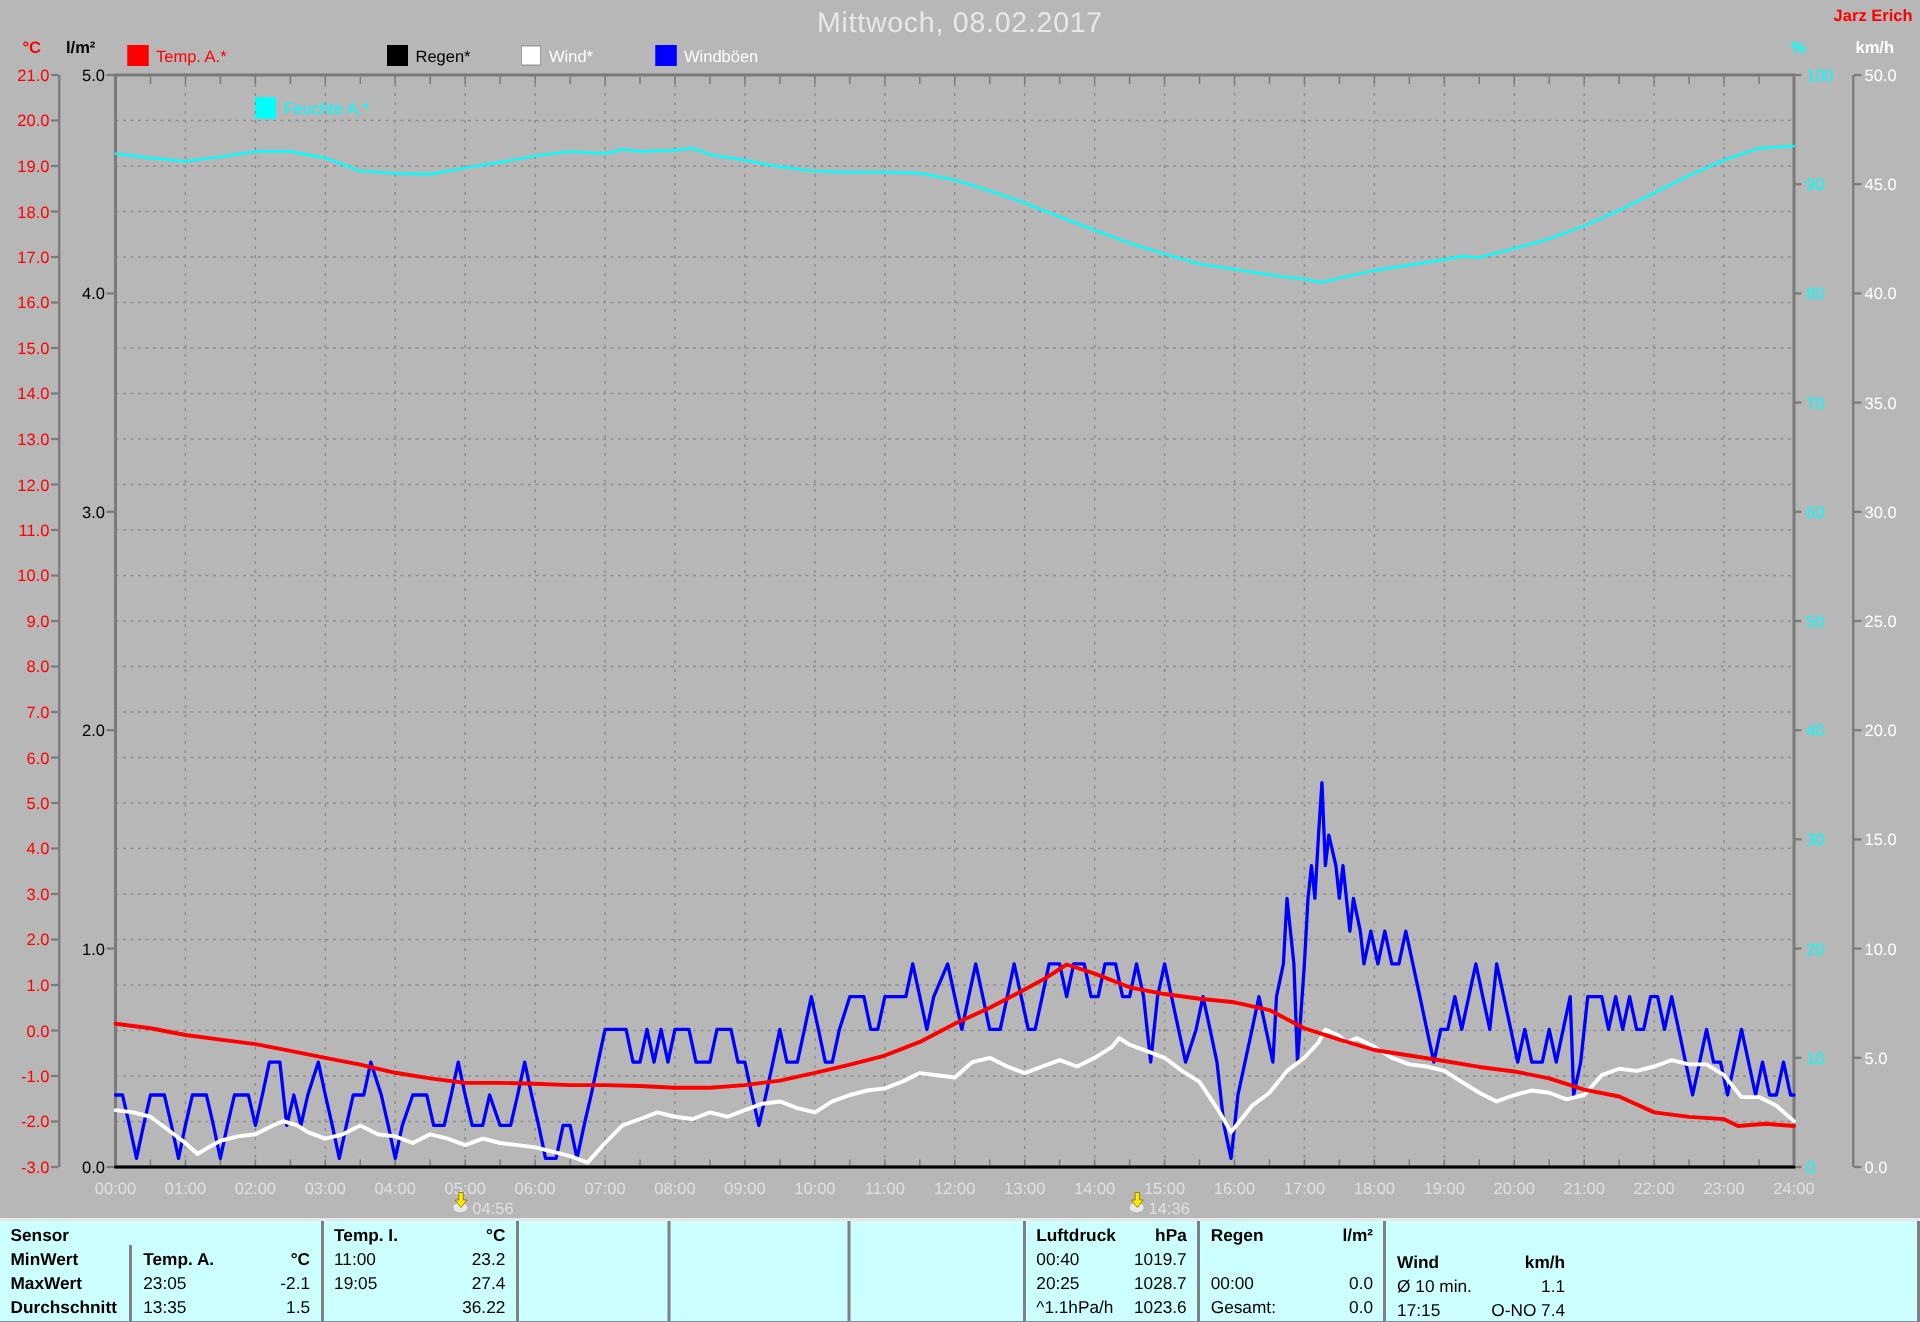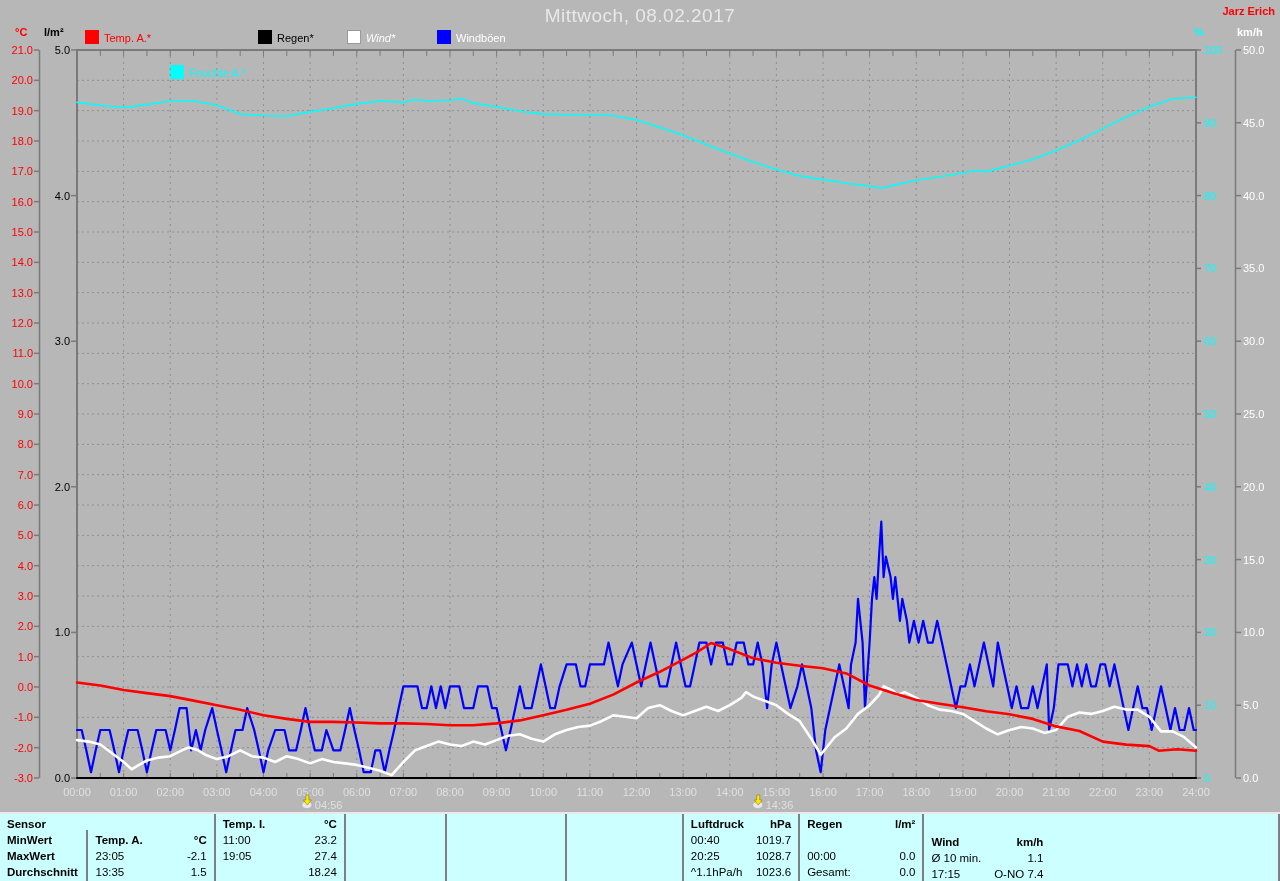--- a/index.html
+++ b/index.html
@@ -57,21 +57,21 @@
       <span class="legend-label" style="color: rgb(255, 0, 0);">Temp. A.*</span>
     </div>
     <div class="legend-item" style="left: 170px; margin-top: 35px;">
       <span class="legend-swatch" style="background: rgb(0, 255, 255); border-color: rgb(0, 255, 255);"></span>
       <span class="legend-label" style="color: rgb(0, 255, 255);">Feuchte A.*</span>
     </div>
     <div class="legend-item" style="left: 258px;">
       <span class="legend-swatch" style="background: rgb(0, 0, 0); border-color: rgb(0, 0, 0);"></span>
       <span class="legend-label" style="color: rgb(0, 0, 0);">Regen*</span>
     </div>
-    <div class="legend-item" style="left: 347px; font-style: italic;">
+    <div class="legend-item" style="left: 347px;">
       <span class="legend-swatch" style="background: rgb(255, 255, 255); border-color: rgb(153, 153, 153);"></span>
       <span class="legend-label" style="color: rgb(255, 255, 255);">Wind*</span>
     </div>
     <div class="legend-item" style="left: 437px;">
       <span class="legend-swatch" style="background: rgb(0, 0, 255); border-color: rgb(0, 0, 255);"></span>
       <span class="legend-label" style="color: rgb(255, 255, 255);">Windböen</span>
     </div>
   </div>
 
   <svg id="chart" width="1280" height="812">
@@ -407,21 +407,21 @@
         <div class="srow">
           <span class="lbl">11:00</span>
           <span class="val">23.2</span>
         </div>
         <div class="srow">
           <span class="lbl">19:05</span>
           <span class="val">27.4</span>
         </div>
         <div class="srow">
           <span class="lbl"></span>
-          <span class="val">18.24</span>
+          <span class="val">36.22</span>
         </div>
       </div>
       <div class="scol" style="width: 102px;">
         <div class="srow">
           <span class="lbl bold"></span>
           <span class="val bold"></span>
         </div>
         <div class="srow">
           <span class="lbl"></span>
           <span class="val"></span>

